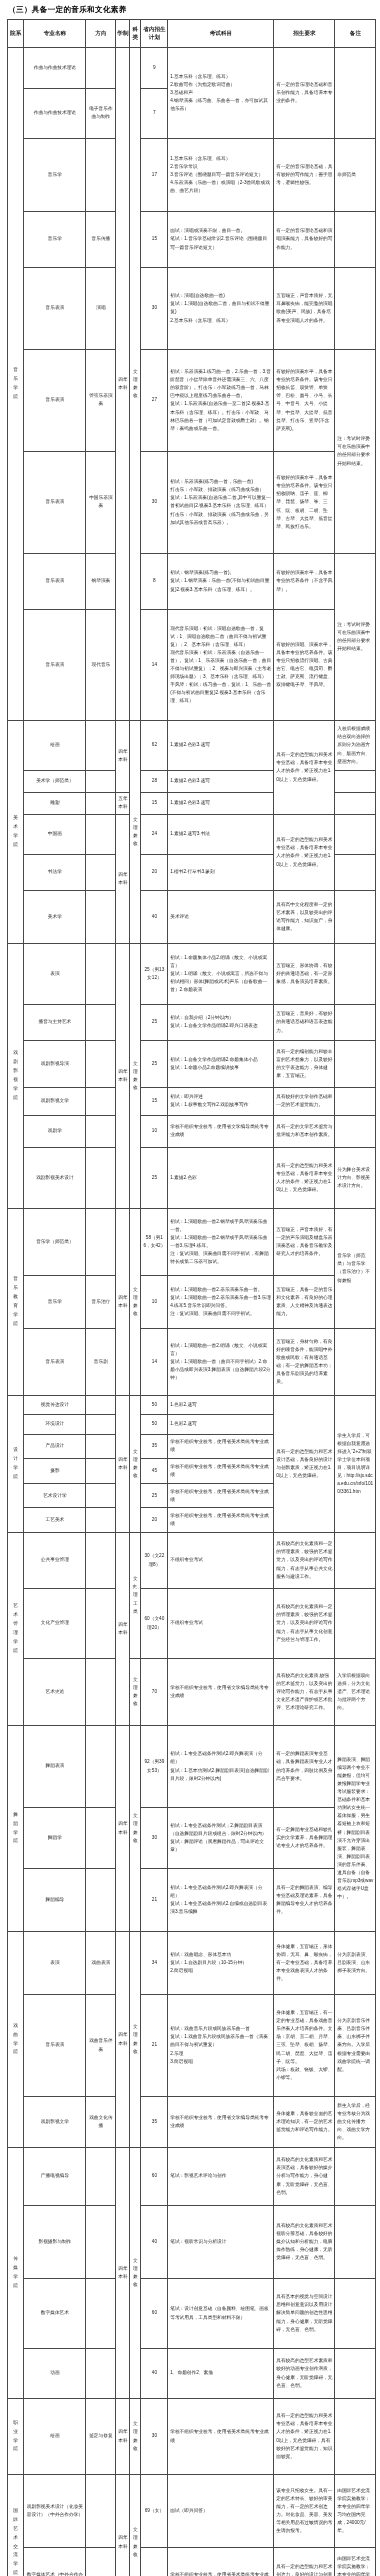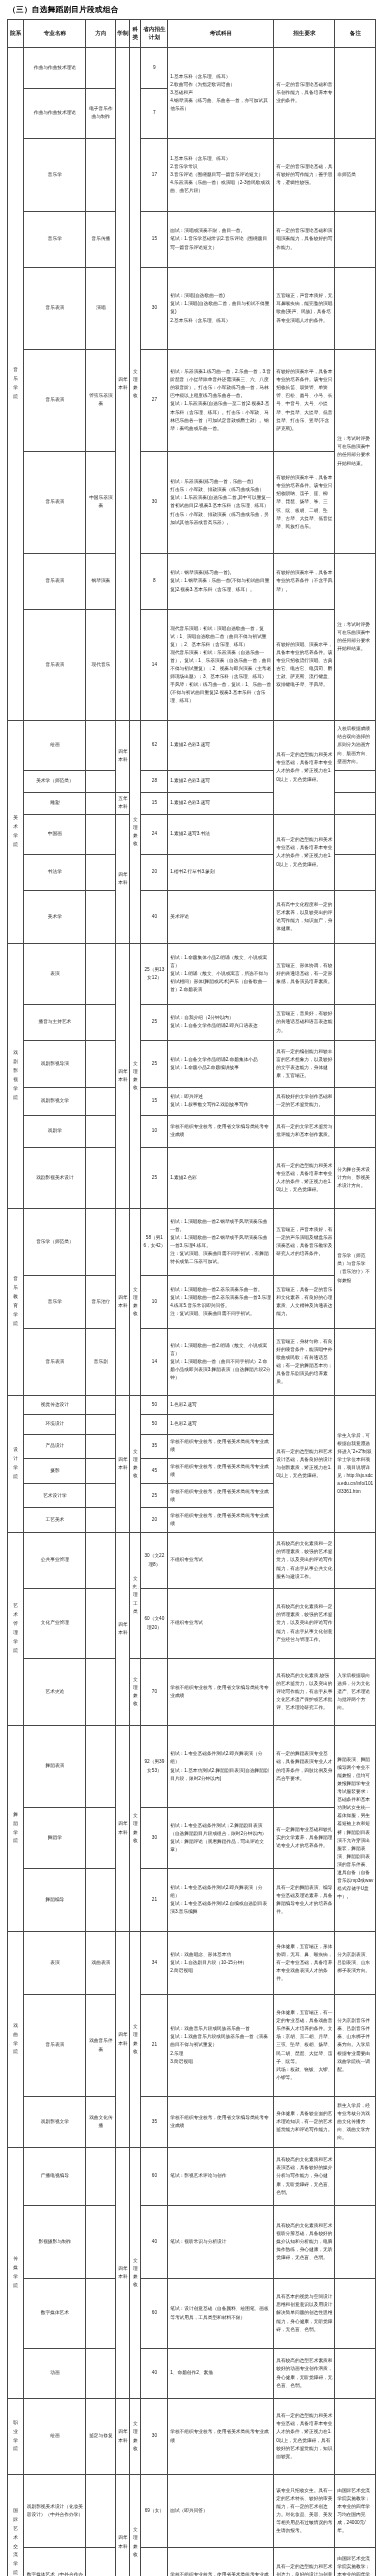--- a/index.html
+++ b/index.html
@@ -10,21 +10,21 @@
   th,td{border:0.6px solid #484848;font-size:4.7px;line-height:1.72;padding:1.2px 1.8px;vertical-align:middle;word-break:break-all;overflow:hidden;}
   th{font-size:5.6px;font-weight:bold;text-align:center;height:26px;padding:0.6px;line-height:1.5;}
   .col0,.col1,.col2,.col3,.col4,.col5{text-align:center;}
   .col6,.col7,.col8{text-align:left;white-space:pre-wrap;}
   .v{width:1.05em;margin:0 auto;text-align:center;line-height:1.9;}
 </style>
 </head>
 <body>
 
 <div class="page">
-  <div class="doc-title">（三）自选舞蹈剧目片段或组合</div>
+  <div class="doc-title">（三）具备一定的音乐和文化素养</div>
   <table class="plan">
     <colgroup>
       <col style="width:16.4px">
         <col style="width:62px">
         <col style="width:30px">
       <col style="width:14px">
         <col style="width:11px">
         <col style="width:27px">
       <col style="width:106px">
         <col style="width:61px">

